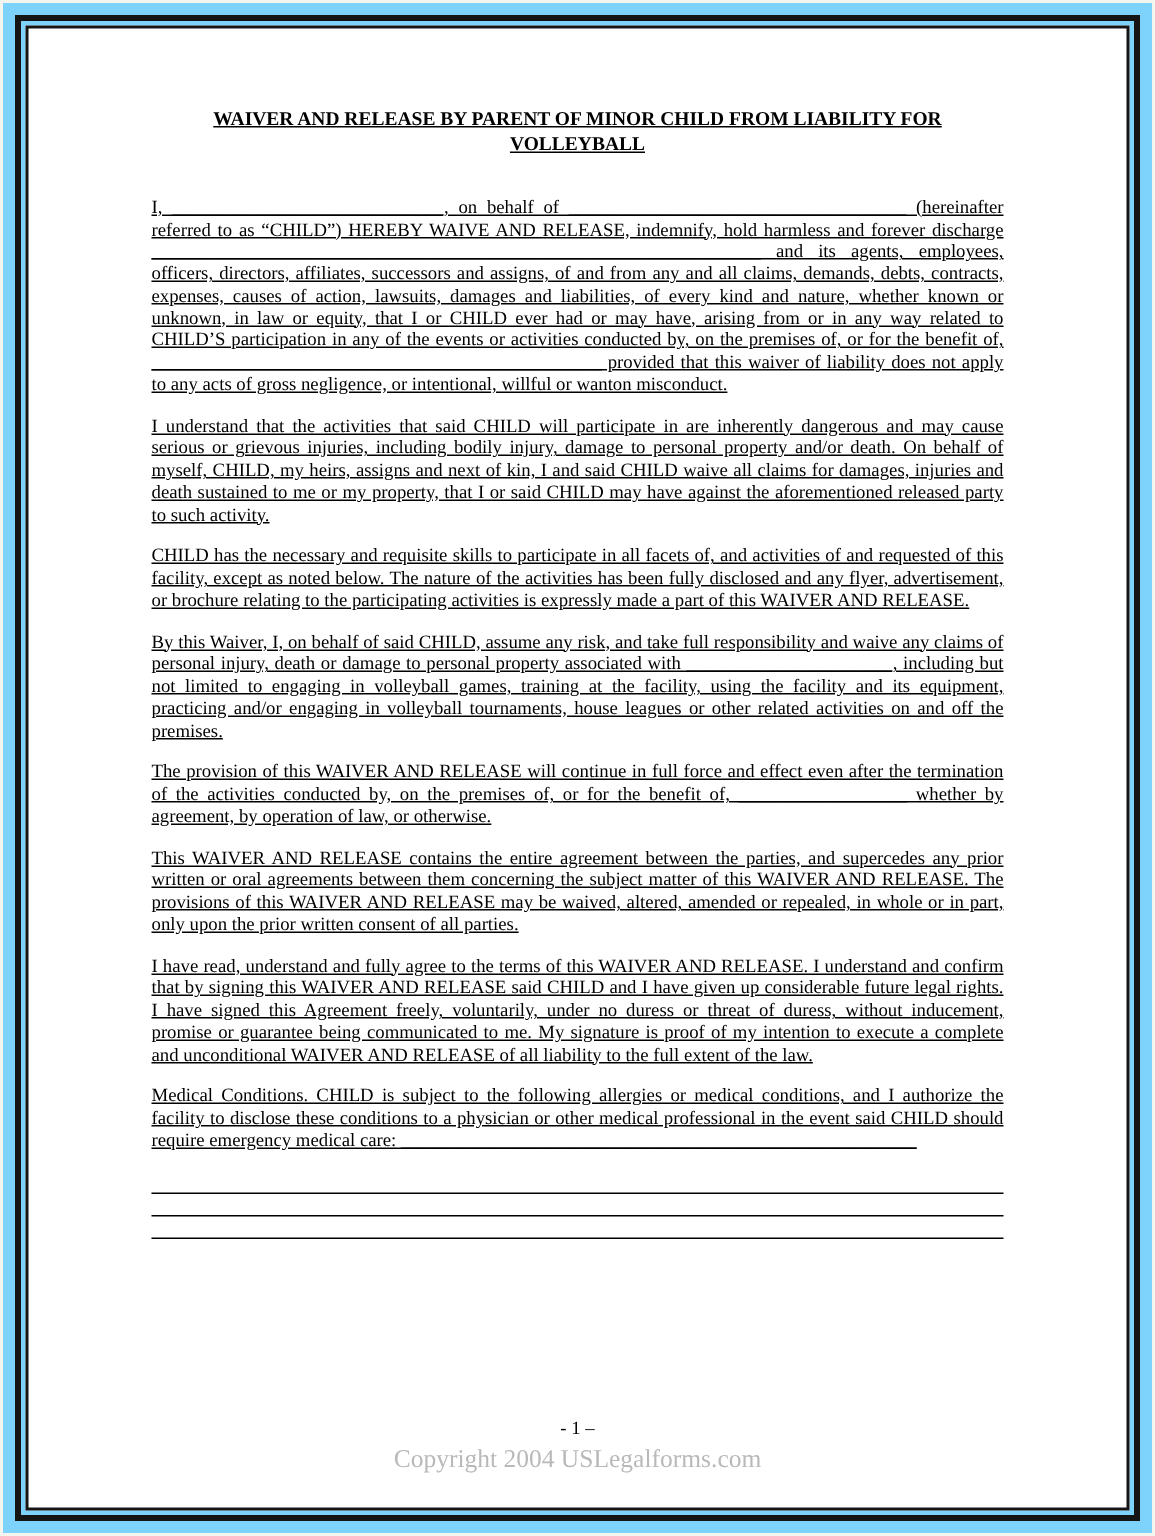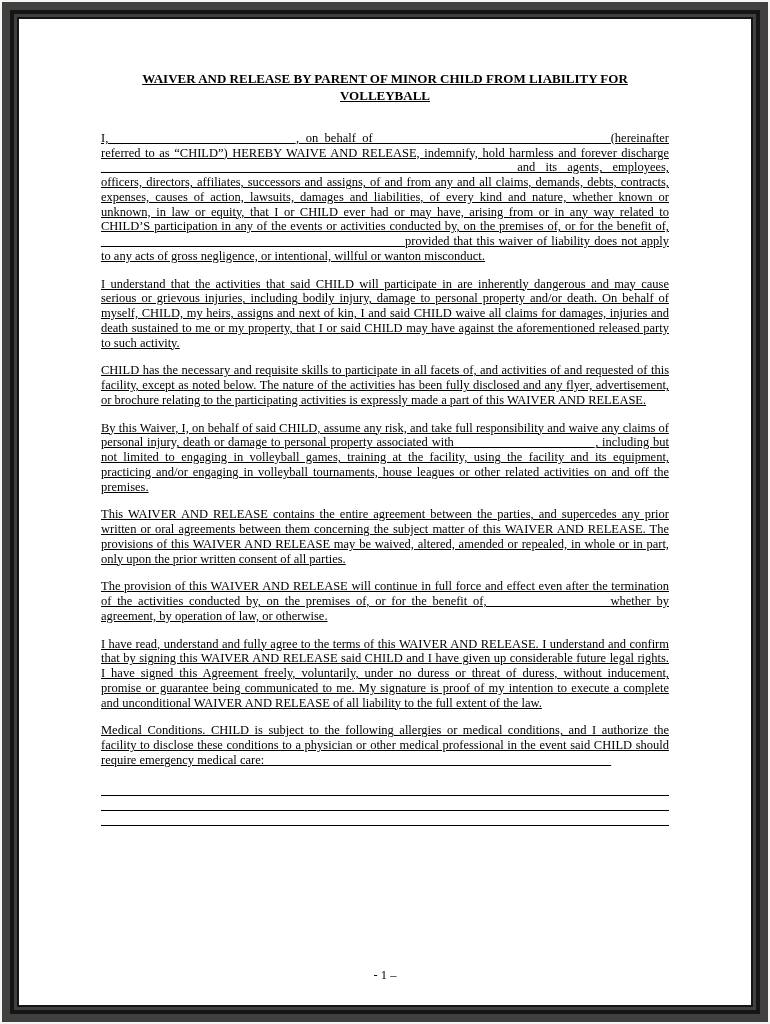--- a/index.html
+++ b/index.html
@@ -1,21 +1,21 @@
 <!DOCTYPE html>
 <html><head>
 <meta charset="utf-8">
 <style>
   * { margin: 0; padding: 0; box-sizing: border-box; }
   html, body { background: #ffffff; }
 
   .sheet {
     width: 770px;
     height: 1024px;
-    background: #404040;
+    background: #7dd3fc;
     padding: 8px;
     border: 2px solid #f5f5f0;
   }
 
   .frame-outer {
     height: 100%;
     border: 4px solid #151515;
     padding: 3px;
   }
 
@@ -80,32 +80,33 @@
 
         <div class="title">
           <span class="title-line">WAIVER AND RELEASE BY PARENT OF MINOR CHILD FROM LIABILITY FOR</span><br>
           <span class="title-line">VOLLEYBALL</span>
         </div>
 
         <p class="para">I, _____________________________, on behalf of ____________________________________ (hereinafter referred to as “CHILD”) HEREBY WAIVE AND RELEASE, indemnify, hold harmless and forever discharge _________________________________________________________________ and its agents, employees, officers, directors, affiliates, successors and assigns, of and from any and all claims, demands, debts, contracts, expenses, causes of action, lawsuits, damages and liabilities, of every kind and nature, whether known or unknown, in law or equity, that I or CHILD ever had or may have, arising from or in any way related to CHILD’S participation in any of the events or activities conducted by, on the premises of, or for the benefit of, ________________________________________________ provided that this waiver of liability does not apply to any acts of gross negligence, or intentional, willful or wanton misconduct.</p>
         <p class="para">I understand that the activities that said CHILD will participate in are inherently dangerous and may cause serious or grievous injuries, including bodily injury, damage to personal property and/or death.  On behalf of myself, CHILD, my heirs, assigns and next of kin, I and said CHILD waive all claims for damages, injuries and death sustained to me or my property, that I or said CHILD may have against the aforementioned released party to such activity.</p>
         <p class="para">CHILD has the necessary and requisite skills to participate in all facets of, and activities of and requested of this facility, except as noted below. The nature of the activities has been fully disclosed and any flyer, advertisement, or brochure relating to the participating activities is expressly made a part of this WAIVER AND RELEASE.</p>
         <p class="para">By this Waiver, I, on behalf of said CHILD, assume any risk, and take full responsibility and waive any claims of personal injury, death or damage to personal property associated with ______________________, including but not limited to engaging in volleyball games, training at the facility, using the facility and its equipment, practicing and/or engaging in volleyball tournaments, house leagues or other related activities on and off the premises.</p>
+        <p class="para">The provision of this WAIVER AND RELEASE will continue in full force and effect even after the termination of the activities conducted by, on the premises of, or for the benefit of, __________________ whether by agreement, by operation of law, or otherwise.</p>
         <p class="para">This WAIVER AND RELEASE contains the entire agreement between the parties, and supercedes any prior written or oral agreements between them concerning the subject matter of this WAIVER AND RELEASE.  The provisions of this WAIVER AND RELEASE may be waived, altered, amended or repealed, in whole or in part, only upon the prior written consent of all parties.</p>
-        <p class="para">The provision of this WAIVER AND RELEASE will continue in full force and effect even after the termination of the activities conducted by, on the premises of, or for the benefit of, __________________ whether by agreement, by operation of law, or otherwise.</p>
         <p class="para">I have read, understand and fully agree to the terms of this WAIVER AND RELEASE.  I understand and confirm that by signing this WAIVER AND RELEASE said CHILD and I have given up considerable future legal rights. I have signed this Agreement freely, voluntarily, under no duress or threat of duress, without inducement, promise or guarantee being communicated to me.  My signature is proof of my intention to execute a complete and unconditional WAIVER AND RELEASE of all liability to the full extent of the law.</p>
         <p class="para">Medical Conditions.  CHILD is subject to the following allergies or medical conditions, and I authorize the facility to disclose these conditions to a physician or other medical professional in the event said CHILD should require emergency medical care: _______________________________________________________</p>
 
         <div class="blank-lines">
           <div class="blank-line"></div>
           <div class="blank-line"></div>
           <div class="blank-line"></div>
         </div>
 
       </div>
 
       <div class="footer">
         <div class="page-number">- 1 –</div>
+        <div class="copyright">Copyright 2004 USLegalforms.com</div>
       </div>
 
     </div>
   </div>
 </div>
 
 </body></html>

